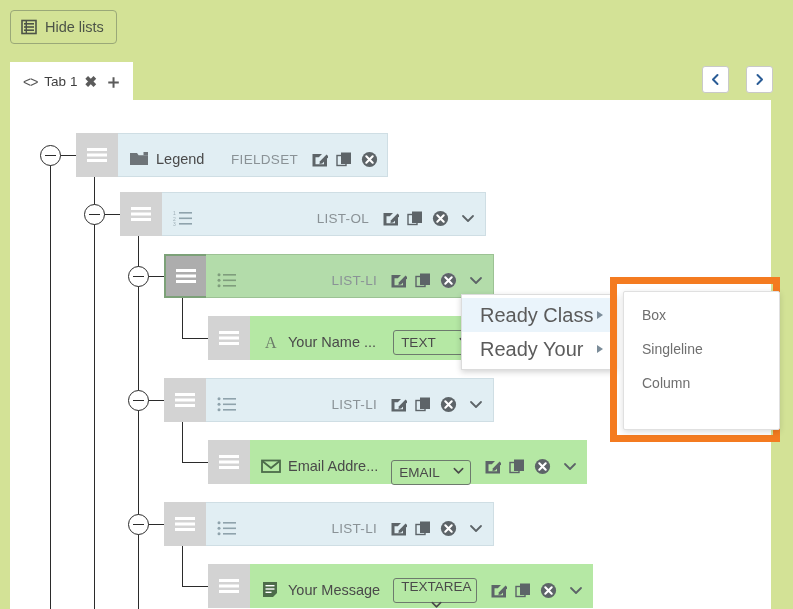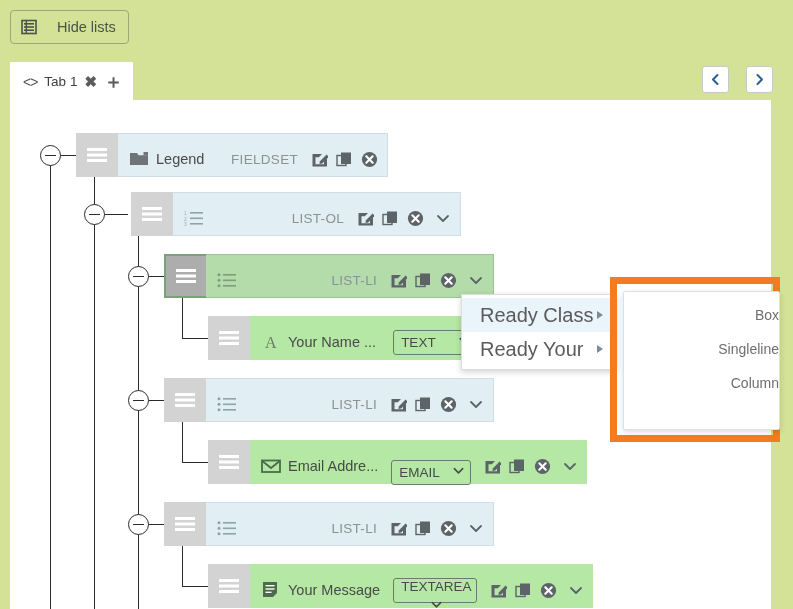--- a/index.html
+++ b/index.html
@@ -8,21 +8,21 @@
     font-family: "Liberation Sans", sans-serif;
     background: #d3e296;
     overflow: hidden;
   }
   #root { position: relative; width: 793px; height: 609px; }
 
   
   .hide-lists-btn {
     position: absolute; left: 10px; top: 10px;
     height: 34px; padding: 0 12px 0 10px;
-    display: flex; align-items: center; gap: 20px;
+    display: flex; align-items: center; gap: 8px;
     background: #d3e296;
     border: 1px solid #9aa878; border-radius: 4px;
     color: #4c5348; font-size: 14.5px;
     cursor: pointer;
   }
   .listicon { width: 16px; height: 16px; display:block; }
 
   .navbtn {
     position: absolute; top: 66px;
     width: 27px; height: 27px;
@@ -155,21 +155,20 @@
     width: 157px; height: 139px;
     background: #fff; border: 1px solid #e0e0e0; border-radius: 2px;
     box-shadow: 0 2px 6px rgba(0,0,0,.14);
     z-index: 51;
     padding: 6px 0;
   }
   .subitem {
     height: 34px; display: flex; align-items: center;
     padding-left: 18px; font-size: 14px; color: #6f6f6f;
     cursor: pointer;
-    justify-content: flex-end;
   }
 </style>
 </head>
 <body>
 
 <div id="root">
 
   <div class="hide-lists-btn">
     <span>
       <svg class="listicon" viewBox="0 0 16 16">
@@ -266,21 +265,21 @@
             <span>
               <svg class="ic" viewBox="0 0 17 17">
                   <circle cx="8.5" cy="8.5" r="7.6" fill="#5d6468"></circle>
                   <path d="M5.3,5.3 L11.7,11.7 M11.7,5.3 L5.3,11.7" stroke="#fff" stroke-width="2.1" stroke-linecap="round"></path>
                 </svg>
             </span>
           </span>
         </div>
       </div>
 
-      <div class="node container" style="left:121px; top:92px; width:330px;">
+      <div class="node container" style="left:110px; top:92px; width:366px;">
         <div class="handle">
           <svg class="bars" viewBox="0 0 20 14">
               <rect y="0" width="20" height="3" fill="#fff"></rect>
               <rect y="5.5" width="20" height="3" fill="#fff"></rect>
               <rect y="11" width="20" height="3" fill="#fff"></rect>
             </svg>
         </div>
         <div class="body">
           <span>
             <svg class="glyph" viewBox="0 0 20 18">

